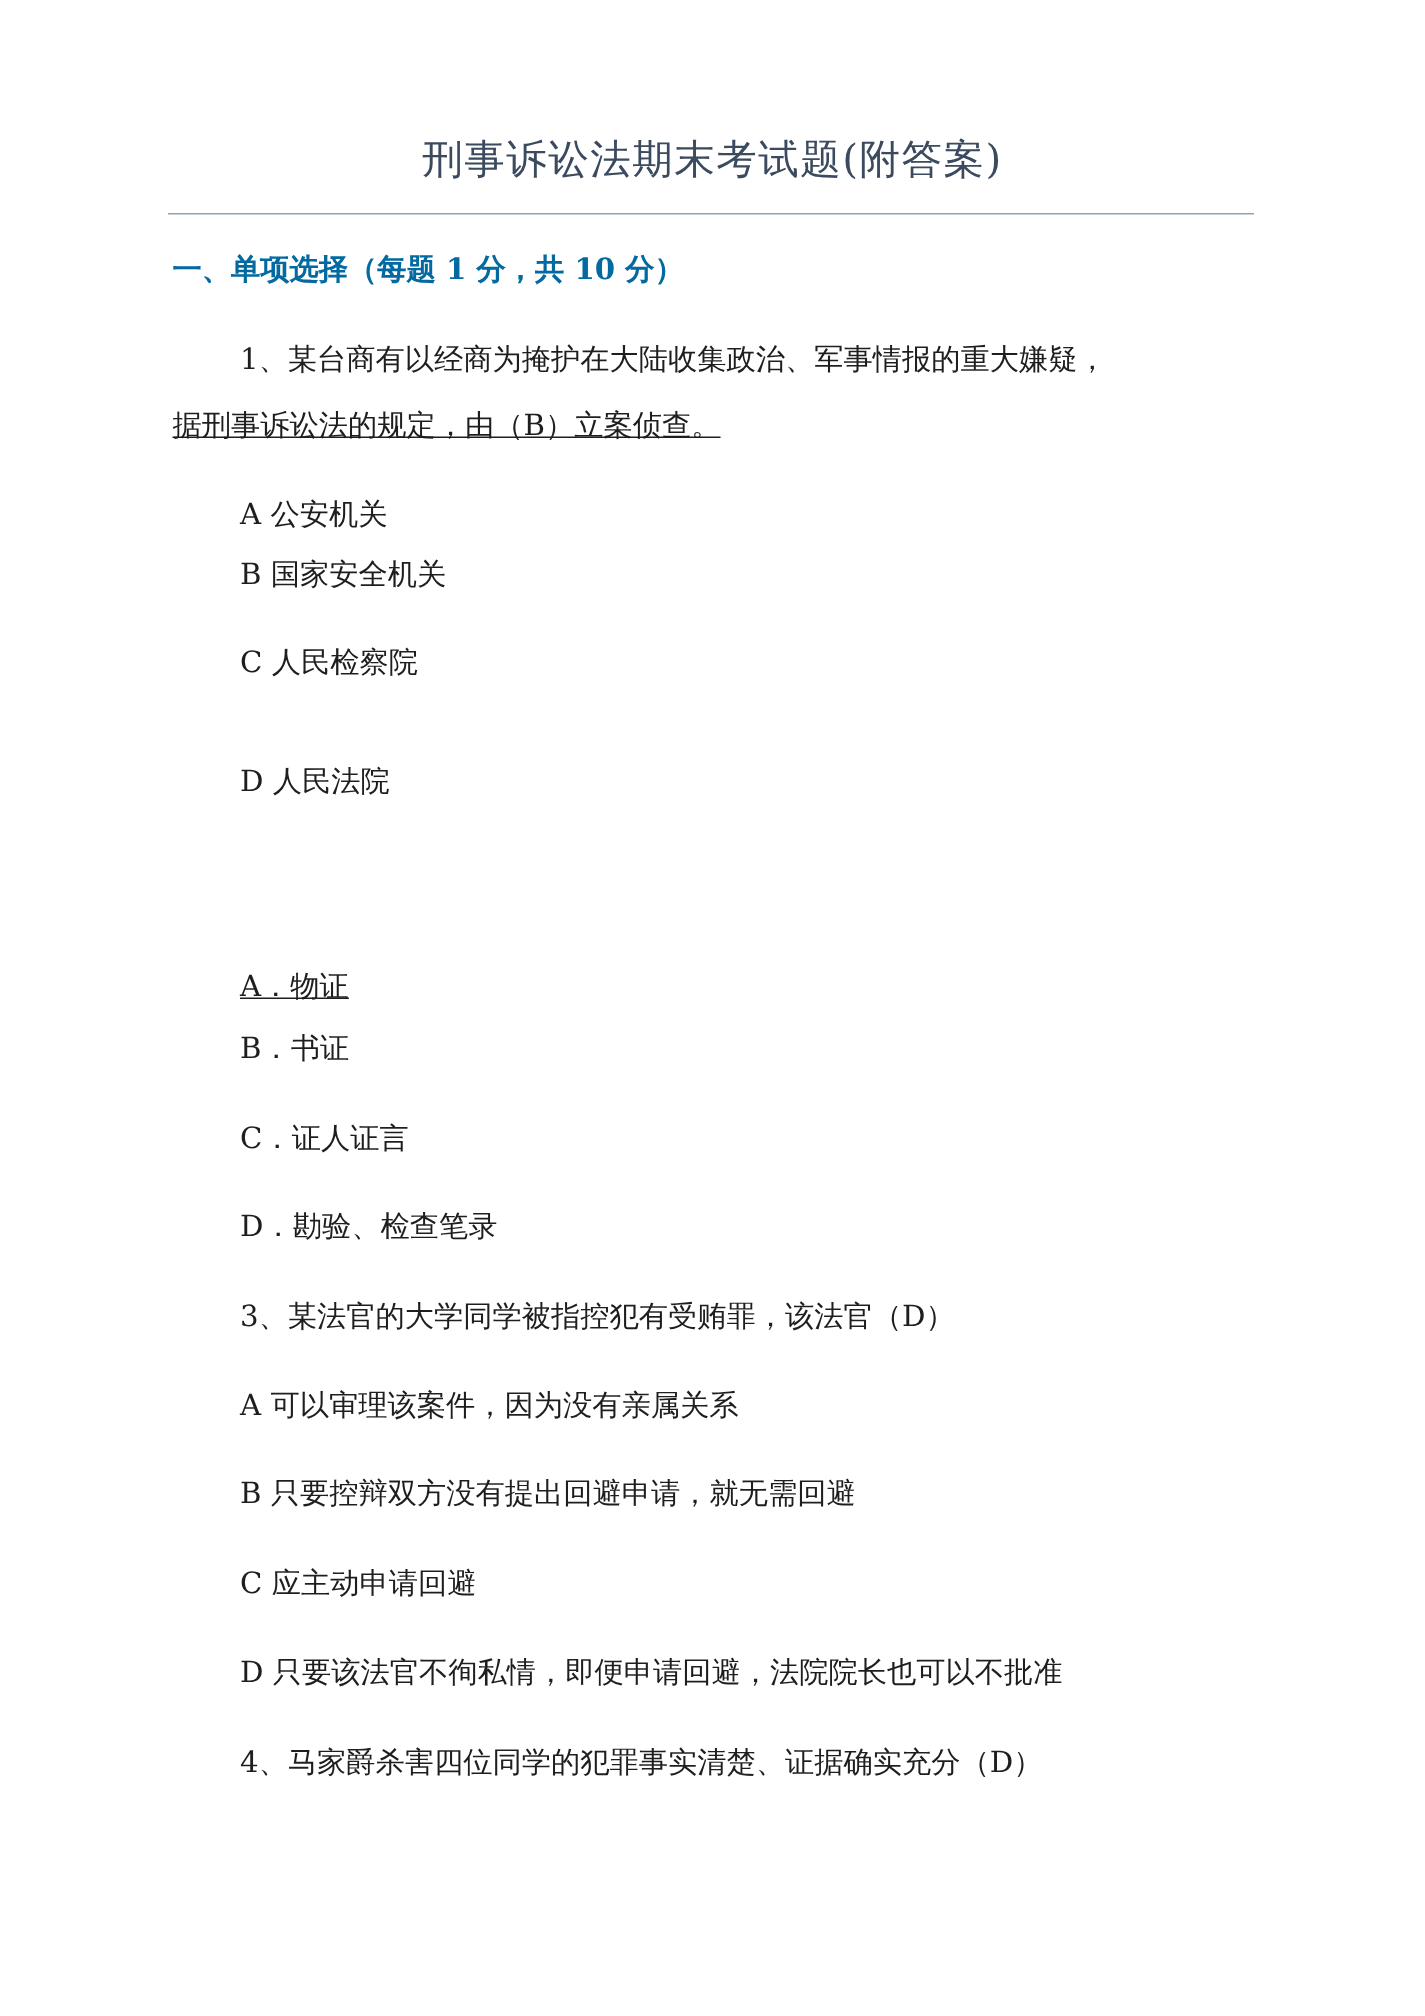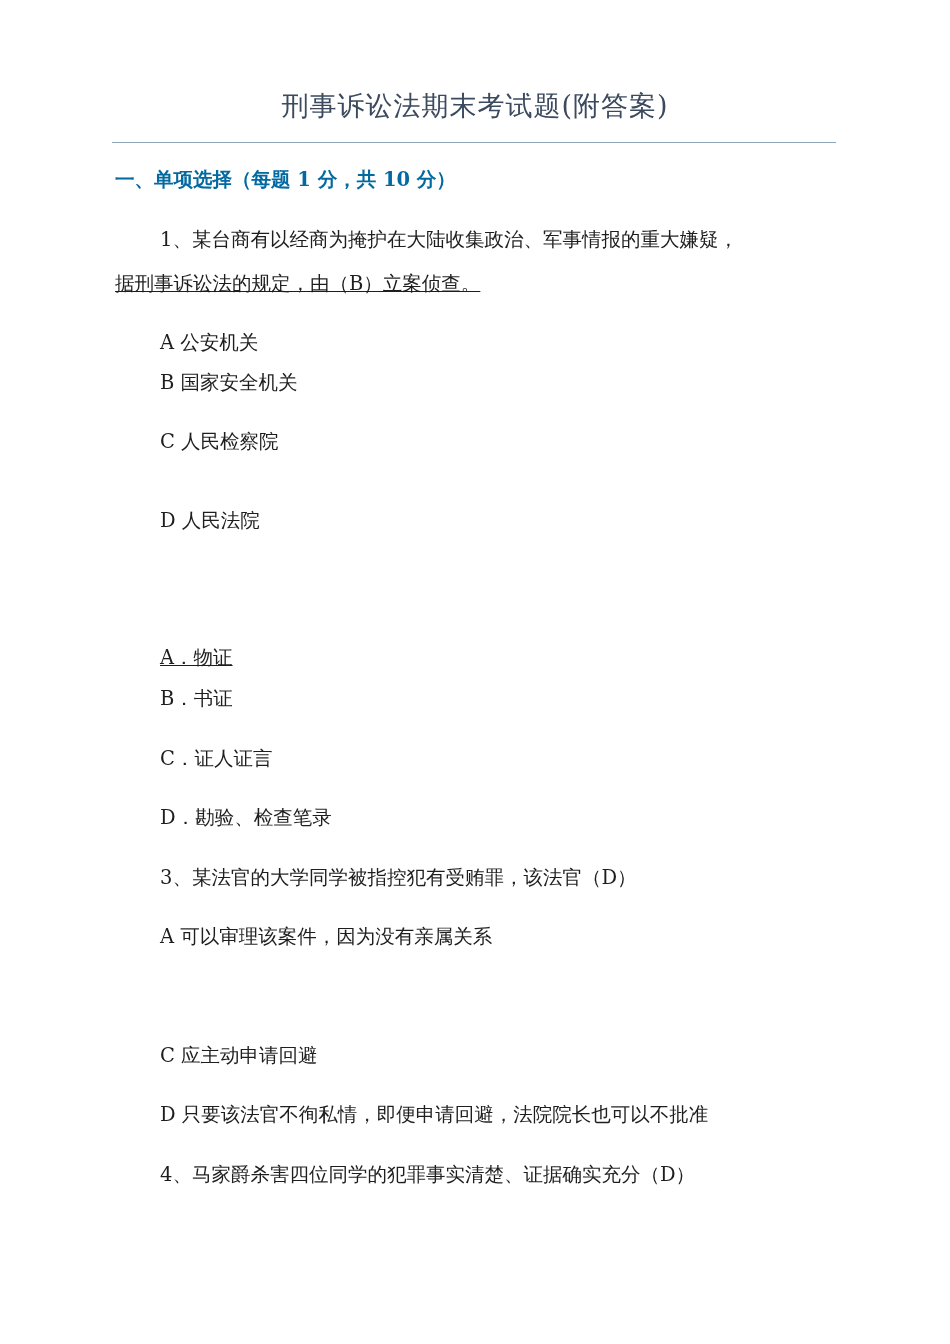--- a/index.html
+++ b/index.html
@@ -77,18 +77,19 @@
   <div class="line indent" style="top:428px;">C 人民检察院</div>
   <div class="line indent" style="top:507px;">D 人民法院</div>
 
   <div class="line indent" style="top:644px;text-decoration:underline;">A．物证</div>
   <div class="line indent" style="top:685px;">B．书证</div>
   <div class="line indent" style="top:745px;">C．证人证言</div>
   <div class="line indent" style="top:804px;">D．勘验、检查笔录</div>
 
   <div class="line indent" style="top:864px;">3、某法官的大学同学被指控犯有受贿罪，该法官（D）</div>
   <div class="line indent" style="top:923px;">A 可以审理该案件，因为没有亲属关系</div>
+  <div class="line indent" style="top:982px;">B 只要控辩双方没有提出回避申请，就无需回避</div>
   <div class="line indent" style="top:1042px;">C 应主动申请回避</div>
   <div class="line indent" style="top:1101px;">D 只要该法官不徇私情，即便申请回避，法院院长也可以不批准</div>
 
   <div class="line indent" style="top:1161px;">4、马家爵杀害四位同学的犯罪事实清楚、证据确实充分（D）</div>
 
 </div>
 
 </body></html>

